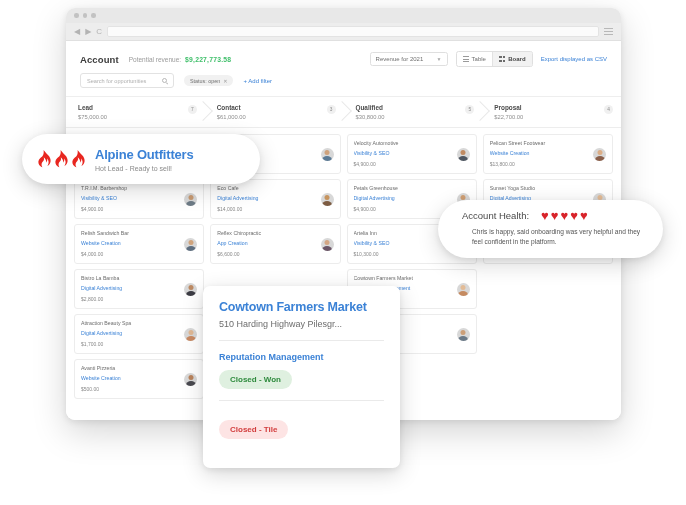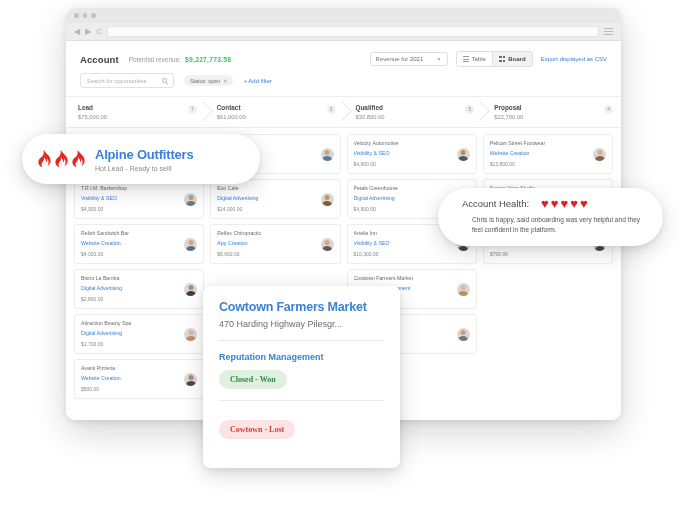--- a/index.html
+++ b/index.html
@@ -142,40 +142,40 @@
   .pop-alpine {
     left: 22px; top: 134px; width: 238px; height: 50px;
     border-radius: 25px; display: flex; align-items: center; padding: 0 14px; gap: 10px;
   }
   .flames { display: flex; gap: 2px; }
   .flame { width: 15px; height: 18px; }
   .alpine-title { font-size: 13px; color: #3b82d6; font-weight: bold; letter-spacing: -.2px; }
   .alpine-sub { font-size: 7px; color: #8a8a8a; margin-top: 3px; }
 
   .pop-health {
-    left: 438px; top: 188px; width: 225px; height: 58px;
+    left: 438px; top: 200px; width: 225px; height: 58px;
     border-radius: 29px; padding: 9px 16px 0 24px;
   }
   .health-row { display: flex; align-items: center; gap: 12px; }
   .health-label { font-size: 9.5px; color: #4a4a4a; }
   .hearts { display: flex; gap: 2px; }
   .heart { font-size: 13px; line-height: 1; color: #d8232a; }
   .health-body { font-size: 6.6px; color: #555; line-height: 1.55; margin-top: 5px; padding-left: 10px; }
 
   .pop-cowtown {
     left: 203px; top: 286px; width: 197px; height: 182px;
     border-radius: 7px; padding: 14px 16px;
   }
   .cow-title { font-size: 12.5px; color: #3b82d6; font-weight: bold; letter-spacing: -.2px; }
   .cow-addr { font-size: 9px; color: #6d6d6d; margin-top: 5px; }
   .hr { height: 1px; background: #eaeaea; margin: 11px 0 11px 0; }
   .cow-sub { font-size: 9px; color: #3b82d6; font-weight: bold; }
   .badge {
     display: inline-block; margin-top: 8px; padding: 5px 11px;
-    border-radius: 11px; font-size: 8px; font-weight: bold; font-family: Liberation Serif, serif;
+    border-radius: 11px; font-size: 8px; font-weight: bold;
   }
   .badge.won { background: #dff0e0; color: #2f8b3e; }
   .badge.lost { background: #fde4e4; color: #d23d3d; }
 </style>
 </head>
 <body>
 
 <div id="stage">
 
   <div class="browser">
@@ -462,21 +462,21 @@
           <span class="heart" style="color: rgb(216, 35, 42);">♥</span>
           <span class="heart" style="color: rgb(216, 35, 42);">♥</span>
           <span class="heart" style="color: rgb(216, 35, 42);">♥</span>
         </span>
     </div>
     <div class="health-body">Chris is happy, said onboarding was very helpful and they feel confident in the platform.</div>
   </div>
 
   <div class="pop pop-cowtown">
     <div class="cow-title">Cowtown Farmers Market</div>
-    <div class="cow-addr">470 Harding Highway Pilesgr...</div>
+    <div class="cow-addr">510 Harding Highway Pilesgr...</div>
     <div class="hr"></div>
     <div class="cow-sub">Reputation Management</div>
     <div><span class="badge won">Closed - Won</span></div>
     <div class="hr"></div>
-    <div><span class="badge lost">Cowtown - Lost</span></div>
+    <div><span class="badge lost">Closed - Tile</span></div>
   </div>
 
 </div>
 
 </body></html>

